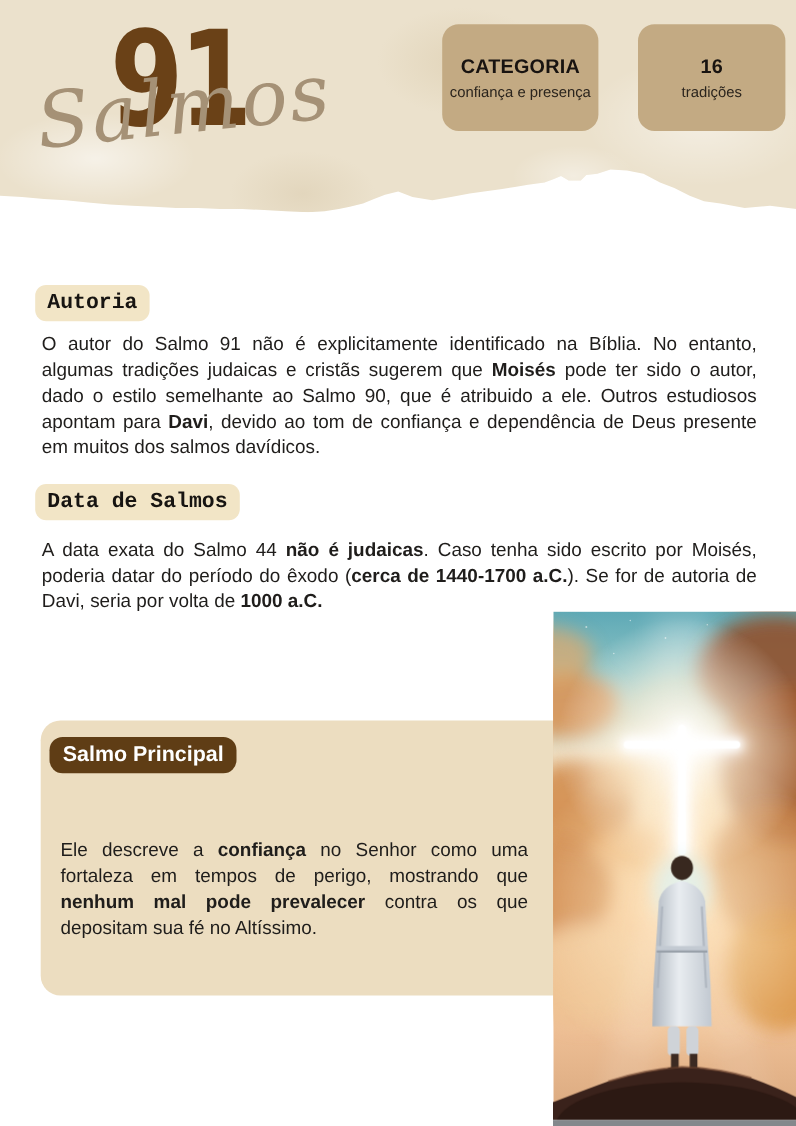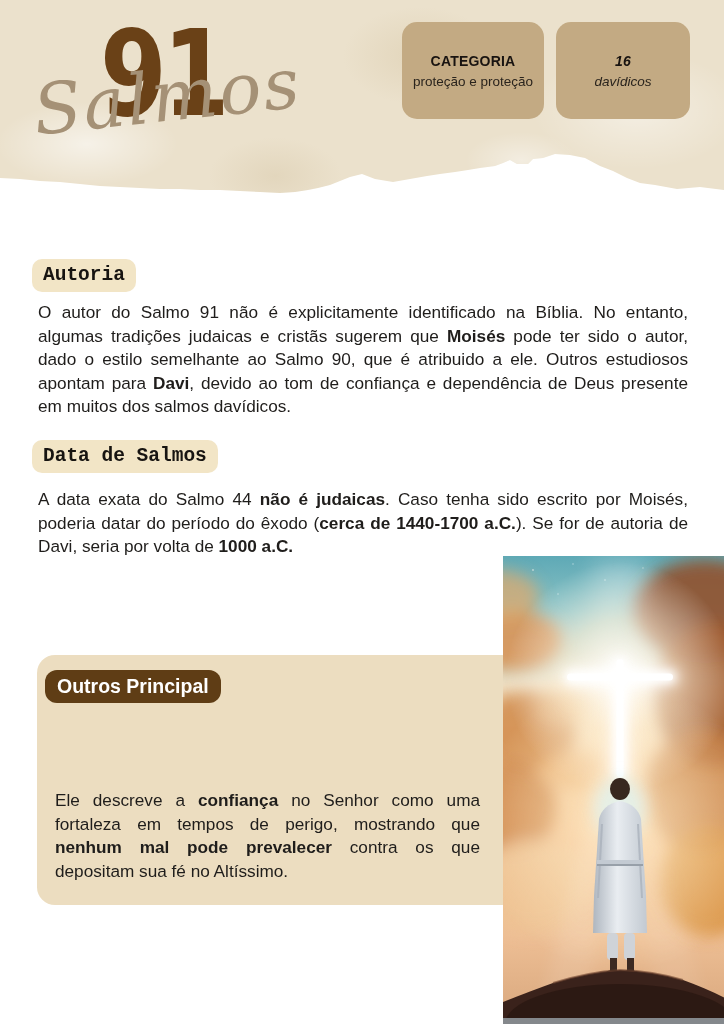--- a/index.html
+++ b/index.html
@@ -39,22 +39,22 @@
     letter-spacing:2px;color:var(--script-tan,#a59176);
     transform:rotate(-6deg);transform-origin:left top;
   }
   .hcard{
     position:absolute;top:22px;height:97px;border-radius:15px;
     background:var(--card-bg,#c3aa83);
     display:flex;flex-direction:column;align-items:center;justify-content:center;gap:5px;
     text-align:center;
   }
   .hcard.cat{left:402px;width:142px;}
-  .hcard.ver{left:556px;width:134px;font-style:italic;}
-  .hcard .t{font-weight:700;font-size:14px;color:#181310;letter-spacing:.2px;}
+  .hcard.ver{left:580px;width:134px;}
+  .hcard .t{font-weight:700;font-size:18px;color:#181310;letter-spacing:.2px;}
   .hcard .v{font-size:13.5px;color:#2a241d;}
   
   .pill{
     position:absolute;display:inline-block;
     background:var(--pill-bg,#f2e5c6);border-radius:10px;
     padding:5px 11px;font-weight:700;font-size:19.5px;color:#171411;line-height:23px;font-family:Liberation Mono, monospace;
   }
   .pill-autoria{left:32px;top:259px;}
   .pill-data{left:32px;top:440px;}
   
@@ -70,54 +70,54 @@
     position:absolute;left:37px;top:655px;width:483px;height:250px;border-radius:18px;
     background:var(--panel-bg,#ecddc0);
   }
   .pill-ideia{
     position:absolute;left:45px;top:670px;display:inline-block;
     background:var(--ideia-pill-bg,#5f3d15);border-radius:12px;
     padding:5px 12px;font-weight:700;font-size:19.5px;line-height:23px;
     color:var(--ideia-pill-text,#ffffff);
   }
   .para-ideia1{left:55px;top:712px;width:425px;}
-  .para-ideia2{left:55px;top:789px;width:425px;}
+  .para-ideia2{left:55px;top:761px;width:425px;}
   
   .photo{position:absolute;left:503px;top:556px;width:221px;height:462px;}
   .photo svg{display:block;width:221px;height:462px;}
   .photo-strip{position:absolute;left:503px;top:1018px;width:221px;height:6px;background:#84888c;}
 </style>
 </head>
 <body>
 
 <div class="page" style="--page-bg: #ffffff; --header-bg: #ebe1cc; --card-bg: #c3aa83; --number-brown: #6a4117; --script-tan: #a59176; --pill-bg: #f2e5c6; --panel-bg: #ecddc0; --ideia-pill-bg: #5f3d15; --ideia-pill-text: #ffffff; --body-text: #1f1d1b;">
 
   <header class="header">
     <div class="book-script">Salmos</div>
     <div class="psalm-number">91</div>
 
     <div class="hcard cat">
       <div class="t">CATEGORIA</div>
-      <div class="v">proteção e proteção</div>
+      <div class="v">confiança e presença</div>
     </div>
 
     <div class="hcard ver">
       <div class="t">16</div>
-      <div class="v">davídicos</div>
+      <div class="v">tradições</div>
     </div>
   </header>
 
   <div class="pill pill-autoria">Autoria</div>
   <p class="para para-autoria"><span>O autor do Salmo 91 não é explicitamente identificado na Bíblia. No entanto, algumas tradições judaicas e cristãs sugerem que </span><span class="b">Moisés</span><span> pode ter sido o autor, dado o estilo semelhante ao Salmo 90, que é atribuido a ele. Outros estudiosos apontam para </span><span class="b">Davi</span><span>, devido ao tom de confiança e dependência de Deus presente em muitos dos salmos davídicos.</span></p>
 
   <div class="pill pill-data">Data de Salmos</div>
   <p class="para para-data"><span>A data exata do Salmo 44 </span><span class="b">não é judaicas</span><span>. Caso tenha sido escrito por Moisés, poderia datar do período do êxodo (</span><span class="b">cerca de 1440-1700 a.C.</span><span>). Se for de autoria de Davi, seria por volta de </span><span class="b">1000 a.C.</span></p>
 
   <div class="panel"></div>
-  <div class="pill-ideia">Outros Principal</div>
+  <div class="pill-ideia">Salmo Principal</div>
   <p class="para para-ideia2"><span>Ele descreve a </span><span class="b">confiança</span><span> no Senhor como uma fortaleza em tempos de perigo, mostrando que </span><span class="b">nenhum mal pode prevalecer</span><span> contra os que depositam sua fé no Altíssimo.</span></p>
 
   <figure class="photo" style="margin:0" aria-label="homem de túnica branca sobre uma rocha diante de uma cruz de luz entre nuvens douradas">
     <svg viewBox="0 0 221 462" preserveAspectRatio="none">
       <defs>
         <linearGradient id="sky" x1="0" y1="0" x2="0" y2="1">
           <stop offset="0" stop-color="#5ea9b6"></stop>
           <stop offset="0.12" stop-color="#8cc3c4"></stop>
           <stop offset="0.28" stop-color="#f0e3c8"></stop>
           <stop offset="0.45" stop-color="#f6cf9e"></stop>

